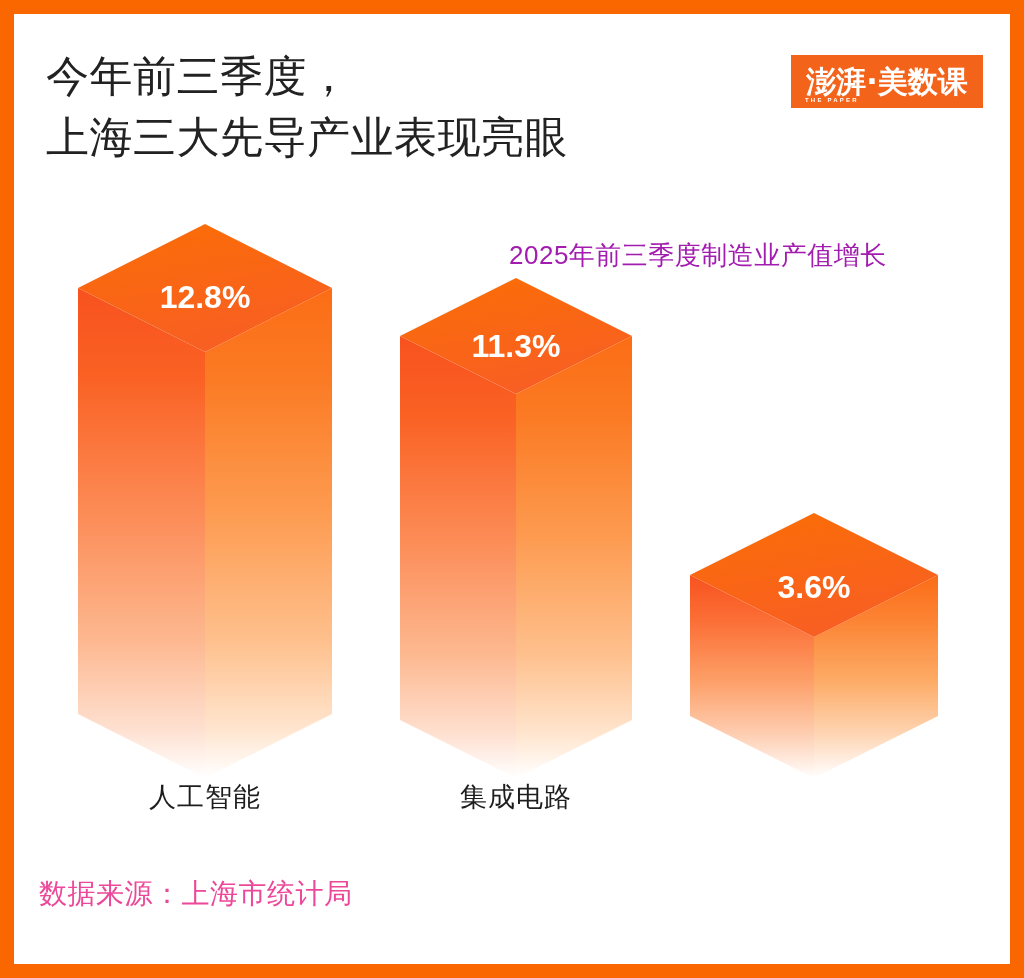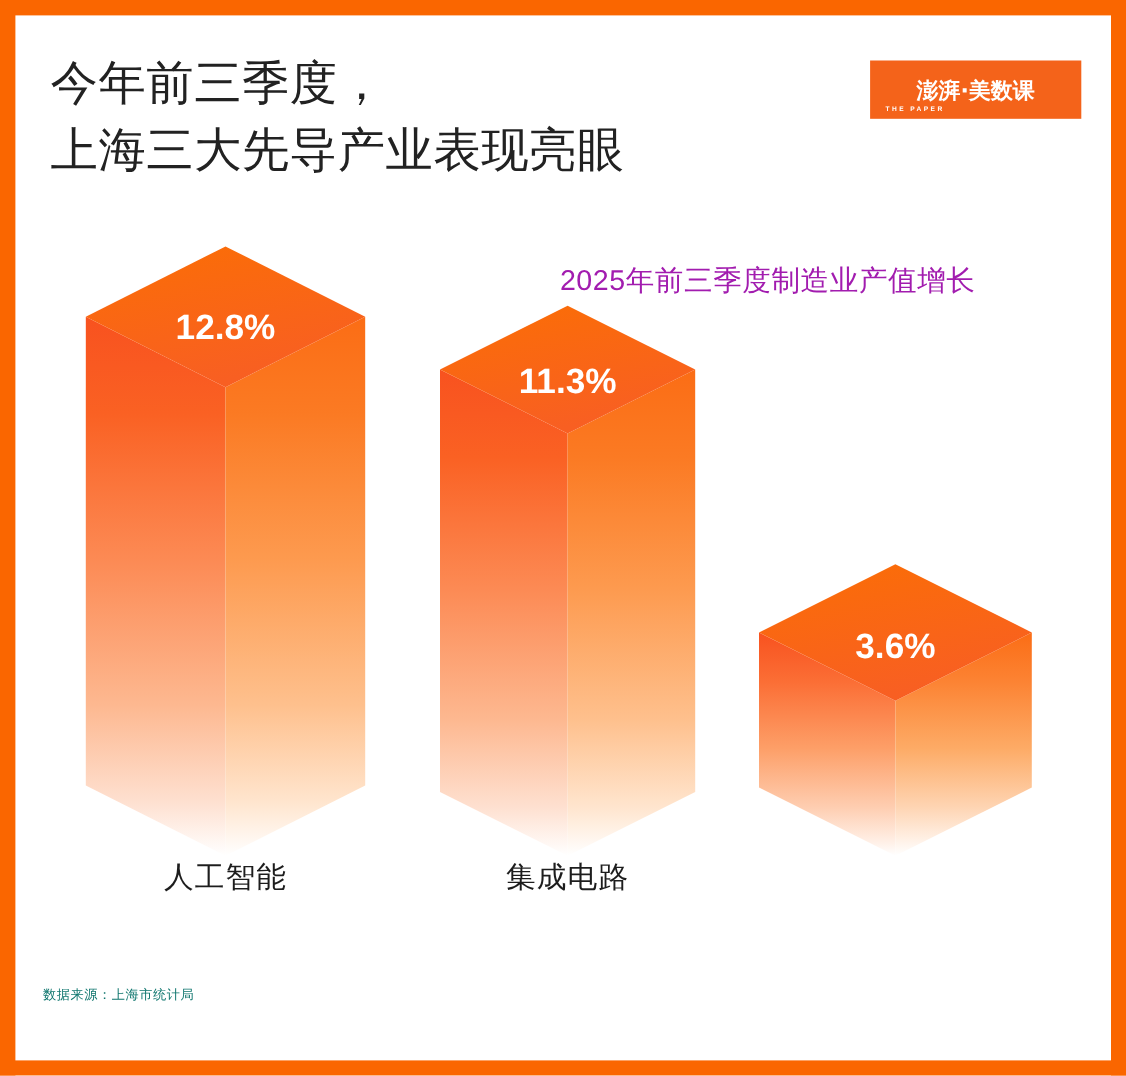--- a/index.html
+++ b/index.html
@@ -54,21 +54,21 @@
     width: 192px;
     height: 53px;
     background: #f4631a;
     display: flex;
     flex-direction: column;
     align-items: center;
     justify-content: center;
   }
   .logo-main {
     color: #ffffff;
-    font-size: 20px;
+    font-size: 30px;
     font-weight: bold;
     letter-spacing: 0px;
     line-height: 1;
     font-family: "DejaVu Sans", sans-serif;
   }
   .logo-sub {
     position: absolute;
     left: 14px;
     bottom: 5px;
     color: #ffffff;
@@ -109,23 +109,23 @@
     font-size: 27px;
     color: #1d1d1d;
     letter-spacing: 1px;
     text-align: center;
     white-space: nowrap;
   }
 
   .source {
     position: absolute;
     left: 39px;
-    top: 896px;
-    font-size: 12px;
-    color: #0f766e;
+    top: 875px;
+    font-size: 28px;
+    color: #ec4899;
     letter-spacing: 0.5px;
   }
 </style>
 </head>
 <body>
 
 <div id="page">
 
   <div class="frame-edge frame-top"></div>
   <div class="frame-edge frame-bottom"></div>

